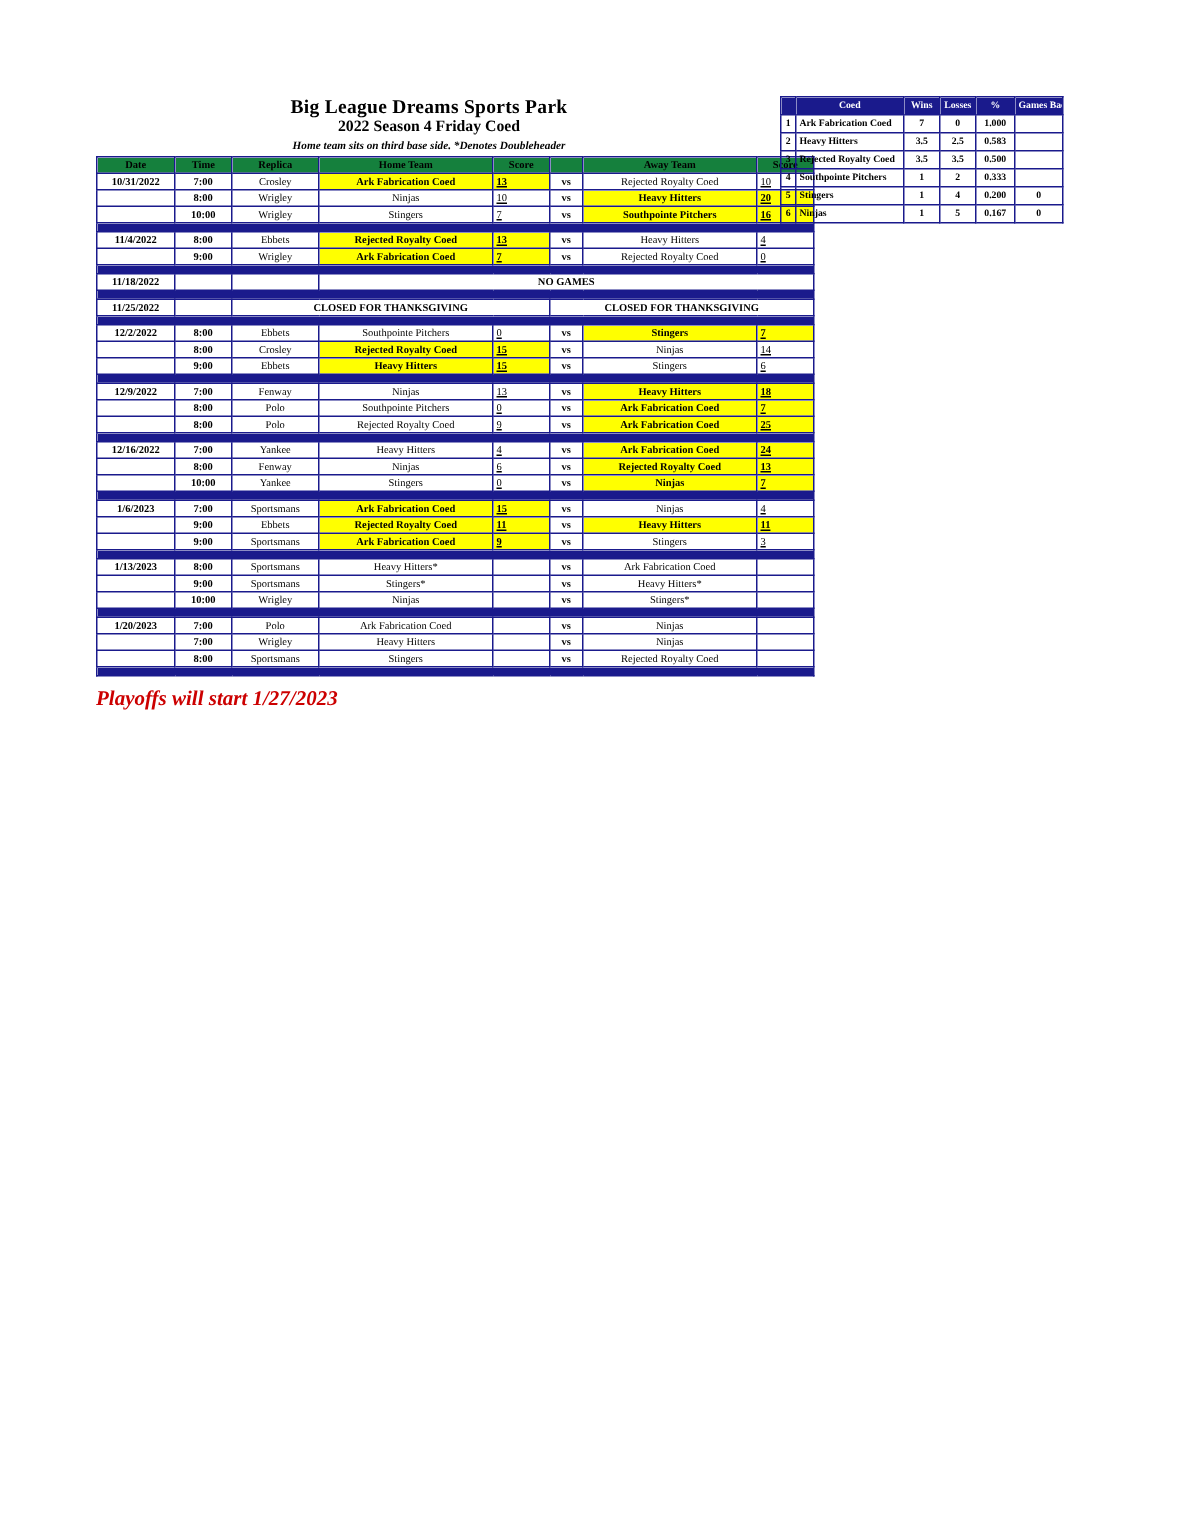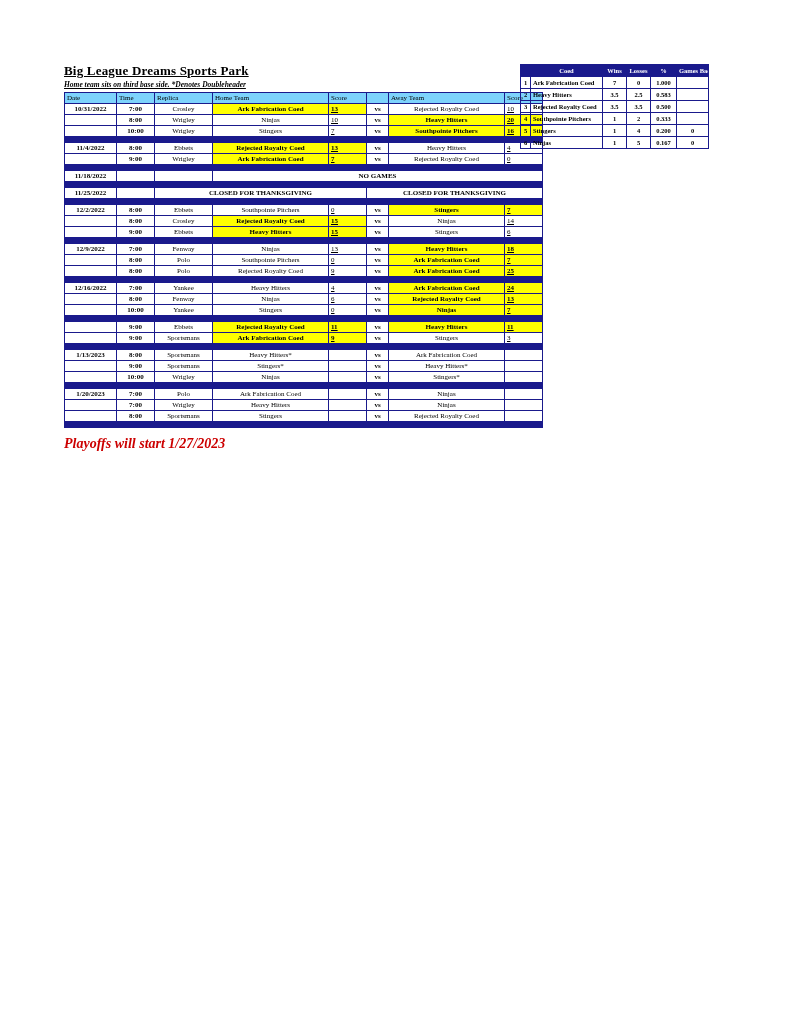--- a/index.html
+++ b/index.html
@@ -17,23 +17,22 @@
 
   
   #schedule-wrap {
     position: absolute;
     left: 64px;
     top: 64px;
     width: 444px;
   }
 
   .title-block {
-    text-align: left;
+    text-align: center;
     line-height: 1.15;
-    text-decoration: underline;
   }
   .title-main {
     font-size: 13px;
     font-weight: bold;
     letter-spacing: 0.2px;
   }
   .title-sub {
     font-size: 10.5px;
     font-weight: bold;
   }
@@ -63,23 +62,23 @@
   col.c-date { width: 52px; }
   col.c-time { width: 38px; }
   col.c-rep  { width: 58px; }
   col.c-home { width: 116px; }
   col.c-hs   { width: 38px; }
   col.c-vs   { width: 22px; }
   col.c-away { width: 116px; }
   col.c-as   { width: 38px; }
 
   thead th {
-    background: #7dd3fc;
-    font-weight: normal;
-    text-align: left;
+    background: #15803d;
+    font-weight: bold;
+    text-align: center;
     font-size: 7.5px;
     height: 12px;
   }
 
   td.date   { text-align: center; font-size: 6.5px; font-weight: bold; }
   td.time   { text-align: center; font-size: 7px; font-weight: bold; }
   td.rep    { text-align: center; font-size: 7px; font-weight: normal; }
   td.team   { text-align: center; font-size: 7px; }
   td.score  { text-align: left; font-size: 7px; text-decoration: underline; }
   td.vs     { text-align: center; font-size: 5.5px; font-weight: bold; }
@@ -150,20 +149,21 @@
   td.s-team { text-align: left; font-weight: bold; font-size: 6.5px; }
   td.s-num  { text-align: center; font-weight: bold; font-size: 6.5px; }
 </style>
 </head>
 <body>
 
 <div id="schedule-wrap">
 
   <div class="title-block">
     <div class="title-main">Big League Dreams Sports Park</div>
+    <div class="title-sub">2022 Season 4 Friday Coed</div>
     <div class="title-note">Home team sits on third base side.  *Denotes Doubleheader</div>
   </div>
 
   <table class="sched">
     <colgroup>
       <col class="c-date">
         <col class="c-time">
         <col class="c-rep">
         <col class="c-home">
       <col class="c-hs">
@@ -351,20 +351,30 @@
           <td class="team">Stingers</td>
           <td class="score">0</td>
           <td class="vs">vs</td>
           <td class="team hl">Ninjas</td>
           <td class="score hl">7</td>
         </tr>
         <tr class="spacer">
           <td colspan="8"></td>
         </tr>
         <tr>
+          <td class="date">1/6/2023</td>
+          <td class="time">7:00</td>
+          <td class="rep">Sportsmans</td>
+          <td class="team hl">Ark Fabrication Coed</td>
+          <td class="score hl">15</td>
+          <td class="vs">vs</td>
+          <td class="team">Ninjas</td>
+          <td class="score">4</td>
+        </tr>
+        <tr>
           <td class="date"></td>
           <td class="time">9:00</td>
           <td class="rep">Ebbets</td>
           <td class="team hl">Rejected Royalty Coed</td>
           <td class="score hl">11</td>
           <td class="vs">vs</td>
           <td class="team hl">Heavy Hitters</td>
           <td class="score hl">11</td>
         </tr>
         <tr>

